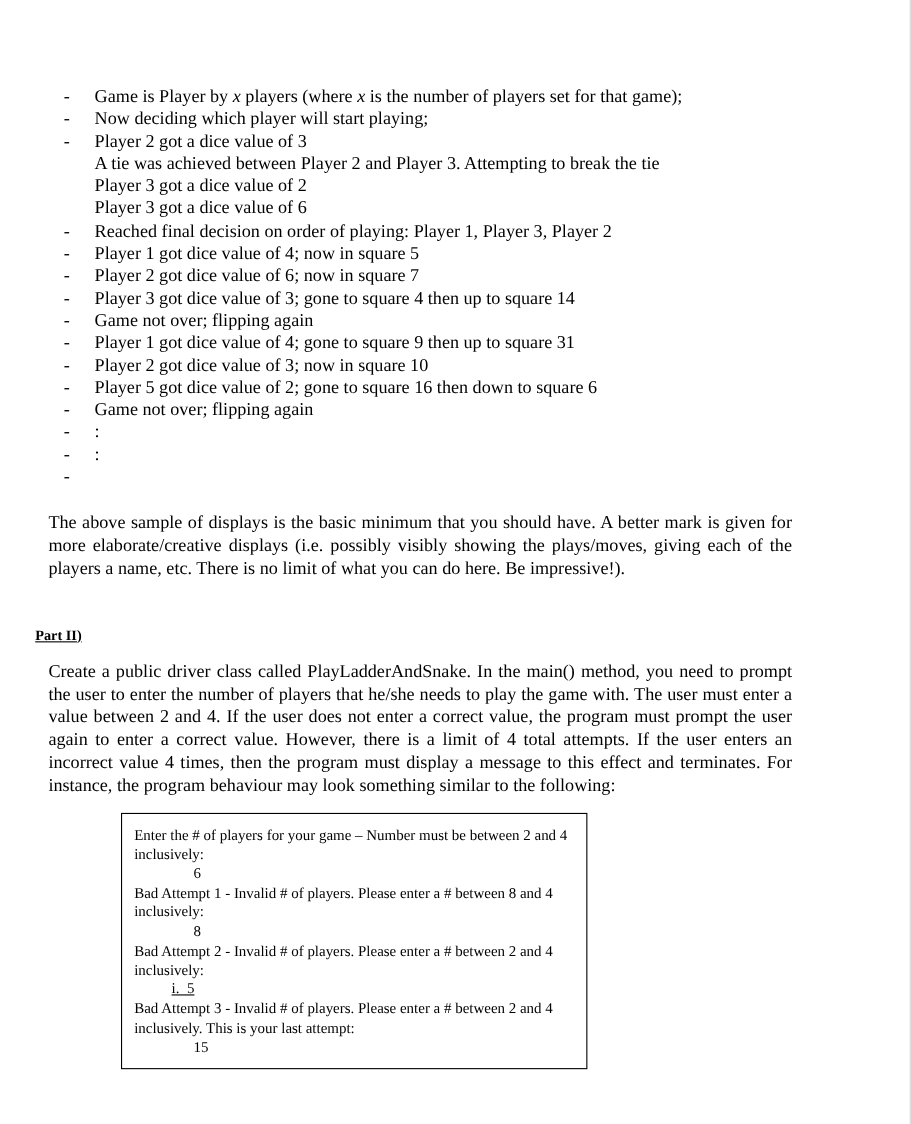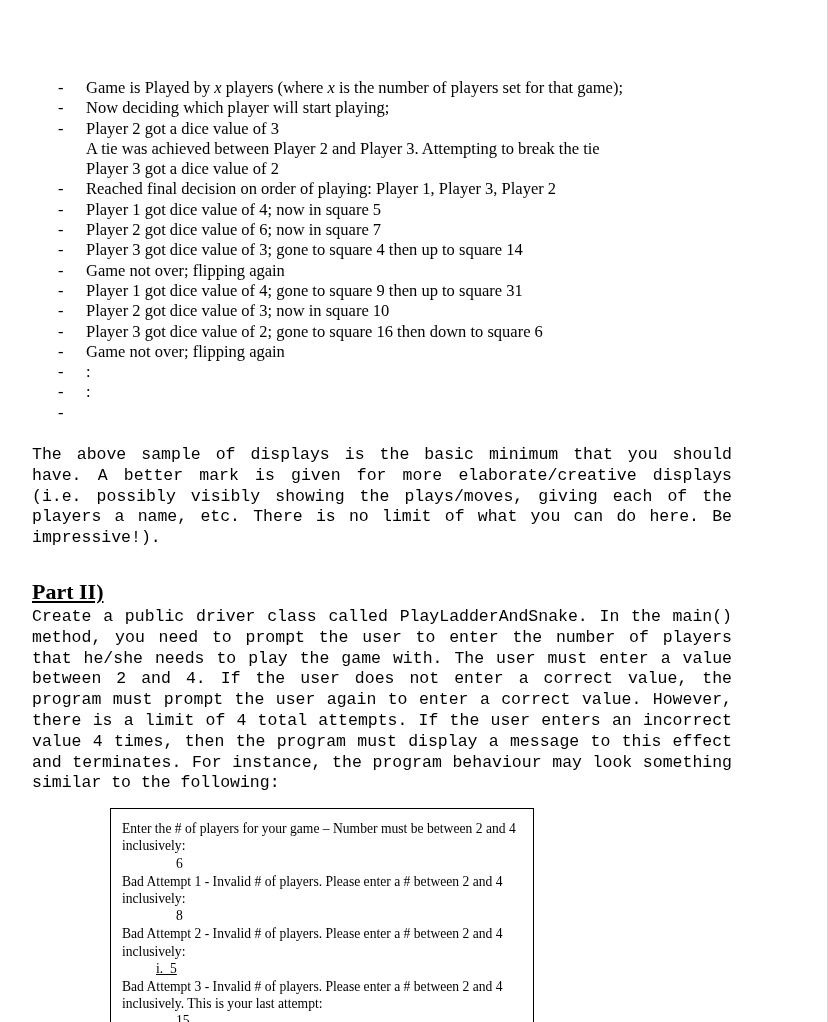--- a/index.html
+++ b/index.html
@@ -59,29 +59,28 @@
     display: block;
   }
   .it {
     font-style: italic;
   }
 
   .para {
     font-size: 16.5px;
     line-height: 20.8px;
     text-align: justify;
-    margin: 0;
-    font-family: Liberation Mono, monospace;
+    margin: 12px;
   }
   .gap-above-para {
     margin-top: 22px;
   }
 
   .part-heading {
-    font-size: 22px;
+    font-size: 13px;
     font-weight: bold;
     text-decoration: underline;
     margin: 30px 0 2px 0;
     display: inline-block;
   }
 
   .console-box {
     margin: 14px 0 0 78px;
     width: 424px;
     border: 1px solid #000000;
@@ -112,31 +111,32 @@
 <body>
 
 <div class="page">
   <div class="right-edge-line"></div>
 
   <div class="content">
 
     <div class="dash-list" id="sample-list">
         <div class="dash-item">
           <span class="dash">-</span>
-          <span class="sub"><span>Game is Played by </span><span class="it">x</span><span> players (where </span><span class="it">x</span><span> is the number of players set for that game);</span></span>
+          <span class="sub"><span>Game is Player by </span><span class="it">x</span><span> players (where </span><span class="it">x</span><span> is the number of players set for that game);</span></span>
         </div>
         <div class="dash-item">
           <span class="dash">-</span>
           <span class="sub"><span>Now deciding which player will start playing;</span></span>
         </div>
         <div class="dash-item">
           <span class="dash">-</span>
           <span class="sub"><span>Player 2 got a dice value of 3</span></span>
           <span class="sub"><span>A tie was achieved between Player 2 and Player 3. Attempting to break the tie</span></span>
           <span class="sub"><span>Player 3 got a dice value of 2</span></span>
+          <span class="sub"><span>Player 3 got a dice value of 6</span></span>
         </div>
         <div class="dash-item">
           <span class="dash">-</span>
           <span class="sub"><span>Reached final decision on order of playing: Player 1, Player 3, Player 2</span></span>
         </div>
         <div class="dash-item">
           <span class="dash">-</span>
           <span class="sub"><span>Player 1 got dice value of 4; now in square 5</span></span>
         </div>
         <div class="dash-item">
@@ -154,21 +154,21 @@
         <div class="dash-item">
           <span class="dash">-</span>
           <span class="sub"><span>Player 1 got dice value of 4; gone to square 9 then up to square 31</span></span>
         </div>
         <div class="dash-item">
           <span class="dash">-</span>
           <span class="sub"><span>Player 2 got dice value of 3; now in square 10</span></span>
         </div>
         <div class="dash-item">
           <span class="dash">-</span>
-          <span class="sub"><span>Player 3 got dice value of 2; gone to square 16 then down to square 6</span></span>
+          <span class="sub"><span>Player 5 got dice value of 2; gone to square 16 then down to square 6</span></span>
         </div>
         <div class="dash-item">
           <span class="dash">-</span>
           <span class="sub"><span>Game not over; flipping again</span></span>
         </div>
         <div class="dash-item">
           <span class="dash">-</span>
           <span class="sub"><span>:</span></span>
         </div>
         <div class="dash-item">
@@ -187,21 +187,21 @@
       <div class="part-heading">Part II)</div>
       <p class="para">Create a public driver class called PlayLadderAndSnake. In the main() method, you need to prompt the user to enter the number of players that he/she needs to play the game with. The user must enter a value between 2 and 4. If the user does not enter a correct value, the program must prompt the user again to enter a correct value. However, there is a limit of 4 total attempts. If the user enters an incorrect value 4 times, then the program must display a message to this effect and terminates. For instance, the program behaviour may look something similar to the following:</p>
     </div>
 
     <div class="console-box" id="console-box">
         <div class="console-block">
           <div class="console-line">Enter the # of players for your game – Number must be between 2 and 4 inclusively:</div>
           <div class="console-line console-input wide">6</div>
         </div>
         <div class="console-block">
-          <div class="console-line">Bad Attempt 1 - Invalid # of players. Please enter a # between 2 and 4 inclusively:</div>
+          <div class="console-line">Bad Attempt 1 - Invalid # of players. Please enter a # between 8 and 4 inclusively:</div>
           <div class="console-line console-input wide">8</div>
         </div>
         <div class="console-block">
           <div class="console-line">Bad Attempt 2 - Invalid # of players. Please enter a # between 2 and 4 inclusively:</div>
           <div class="console-line console-input roman">i.  5</div>
         </div>
         <div class="console-block">
           <div class="console-line">Bad Attempt 3 - Invalid # of players. Please enter a # between 2 and 4 inclusively. This is your last attempt:</div>
           <div class="console-line console-input wide">15</div>
         </div>

